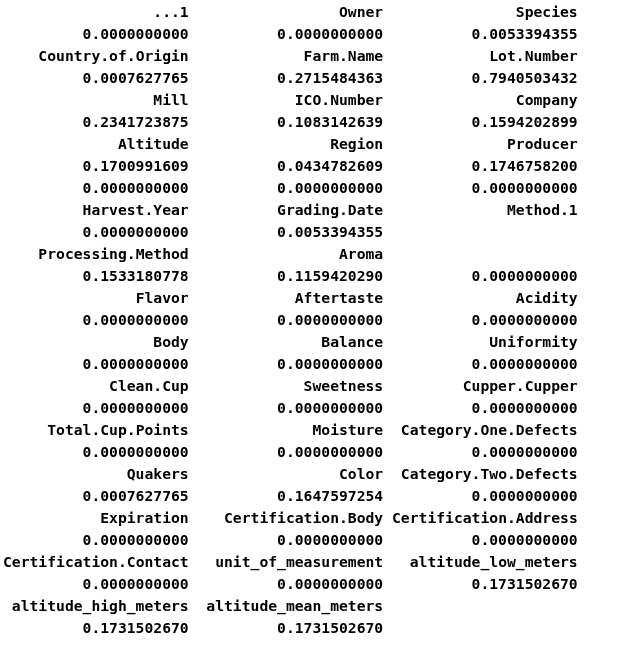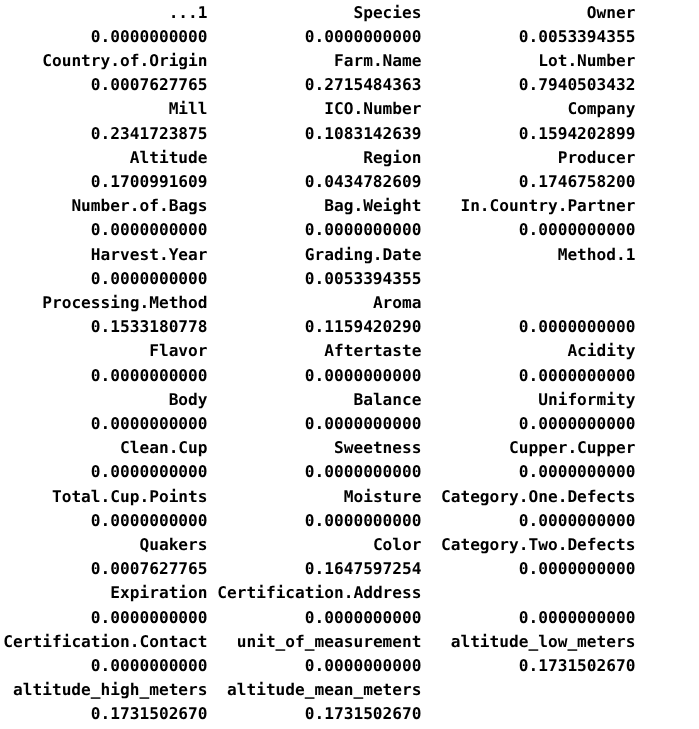--- a/index.html
+++ b/index.html
@@ -31,43 +31,42 @@
   }
   .cell {
     text-align: right;
     overflow: hidden;
   }
 </style>
 </head>
 <body>
 
 <div class="console" id="console-root">
-    <div class="console-line"><span class="cell">...1</span><span class="cell">Species</span><span class="cell">Owner</span></div>
+    <div class="console-line"><span class="cell">...1</span><span class="cell">Owner</span><span class="cell">Species</span></div>
     <div class="console-line"><span class="cell">0.0000000000</span><span class="cell">0.0000000000</span><span class="cell">0.0053394355</span></div>
     <div class="console-line"><span class="cell">Country.of.Origin</span><span class="cell">Farm.Name</span><span class="cell">Lot.Number</span></div>
     <div class="console-line"><span class="cell">0.0007627765</span><span class="cell">0.2715484363</span><span class="cell">0.7940503432</span></div>
     <div class="console-line"><span class="cell">Mill</span><span class="cell">ICO.Number</span><span class="cell">Company</span></div>
     <div class="console-line"><span class="cell">0.2341723875</span><span class="cell">0.1083142639</span><span class="cell">0.1594202899</span></div>
     <div class="console-line"><span class="cell">Altitude</span><span class="cell">Region</span><span class="cell">Producer</span></div>
     <div class="console-line"><span class="cell">0.1700991609</span><span class="cell">0.0434782609</span><span class="cell">0.1746758200</span></div>
-    <div class="console-line"><span class="cell">Number.of.Bags</span><span class="cell">Bag.Weight</span><span class="cell">In.Country.Partner</span></div>
     <div class="console-line"><span class="cell">0.0000000000</span><span class="cell">0.0000000000</span><span class="cell">0.0000000000</span></div>
     <div class="console-line"><span class="cell">Harvest.Year</span><span class="cell">Grading.Date</span><span class="cell">Method.1</span></div>
     <div class="console-line"><span class="cell">0.0000000000</span><span class="cell">0.0053394355</span></div>
     <div class="console-line"><span class="cell">Processing.Method</span><span class="cell">Aroma</span></div>
     <div class="console-line"><span class="cell">0.1533180778</span><span class="cell">0.1159420290</span><span class="cell">0.0000000000</span></div>
     <div class="console-line"><span class="cell">Flavor</span><span class="cell">Aftertaste</span><span class="cell">Acidity</span></div>
     <div class="console-line"><span class="cell">0.0000000000</span><span class="cell">0.0000000000</span><span class="cell">0.0000000000</span></div>
     <div class="console-line"><span class="cell">Body</span><span class="cell">Balance</span><span class="cell">Uniformity</span></div>
     <div class="console-line"><span class="cell">0.0000000000</span><span class="cell">0.0000000000</span><span class="cell">0.0000000000</span></div>
     <div class="console-line"><span class="cell">Clean.Cup</span><span class="cell">Sweetness</span><span class="cell">Cupper.Cupper</span></div>
     <div class="console-line"><span class="cell">0.0000000000</span><span class="cell">0.0000000000</span><span class="cell">0.0000000000</span></div>
     <div class="console-line"><span class="cell">Total.Cup.Points</span><span class="cell">Moisture</span><span class="cell">Category.One.Defects</span></div>
     <div class="console-line"><span class="cell">0.0000000000</span><span class="cell">0.0000000000</span><span class="cell">0.0000000000</span></div>
     <div class="console-line"><span class="cell">Quakers</span><span class="cell">Color</span><span class="cell">Category.Two.Defects</span></div>
     <div class="console-line"><span class="cell">0.0007627765</span><span class="cell">0.1647597254</span><span class="cell">0.0000000000</span></div>
-    <div class="console-line"><span class="cell">Expiration</span><span class="cell">Certification.Address</span></div>
+    <div class="console-line"><span class="cell">Expiration</span><span class="cell">Certification.Body</span><span class="cell">Certification.Address</span></div>
     <div class="console-line"><span class="cell">0.0000000000</span><span class="cell">0.0000000000</span><span class="cell">0.0000000000</span></div>
     <div class="console-line"><span class="cell">Certification.Contact</span><span class="cell">unit_of_measurement</span><span class="cell">altitude_low_meters</span></div>
     <div class="console-line"><span class="cell">0.0000000000</span><span class="cell">0.0000000000</span><span class="cell">0.1731502670</span></div>
     <div class="console-line"><span class="cell">altitude_high_meters</span><span class="cell">altitude_mean_meters</span><span class="cell"></span></div>
     <div class="console-line"><span class="cell">0.1731502670</span><span class="cell">0.1731502670</span><span class="cell"></span></div>
   </div>
 
 </body></html>

